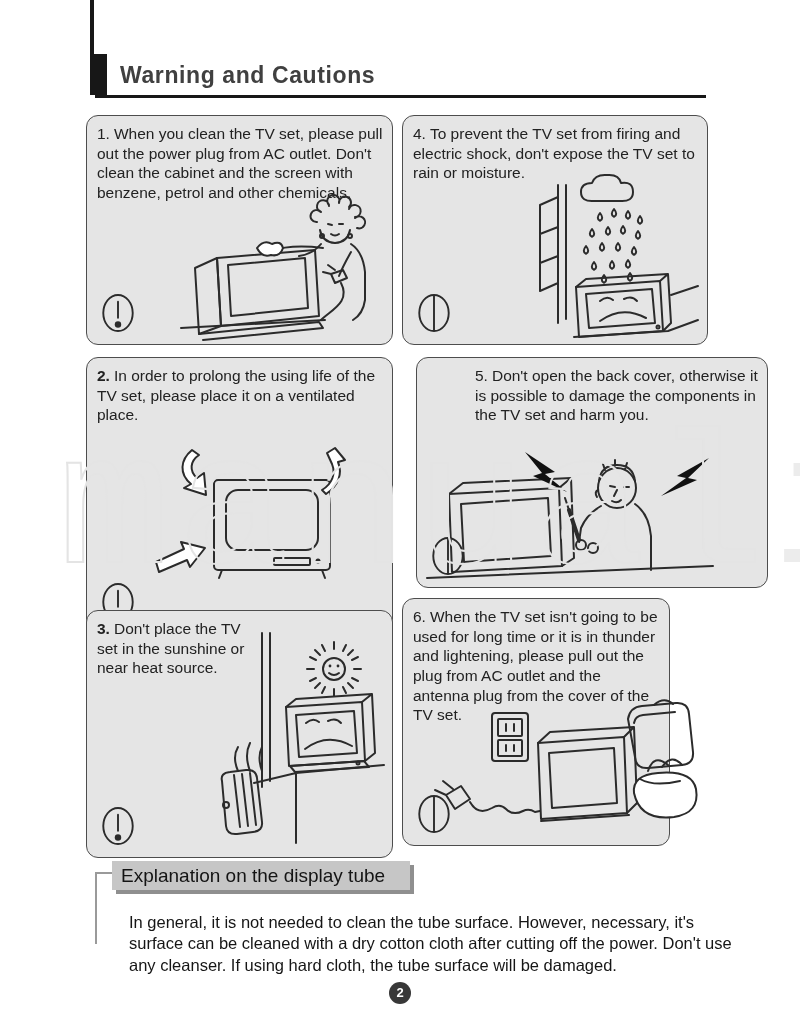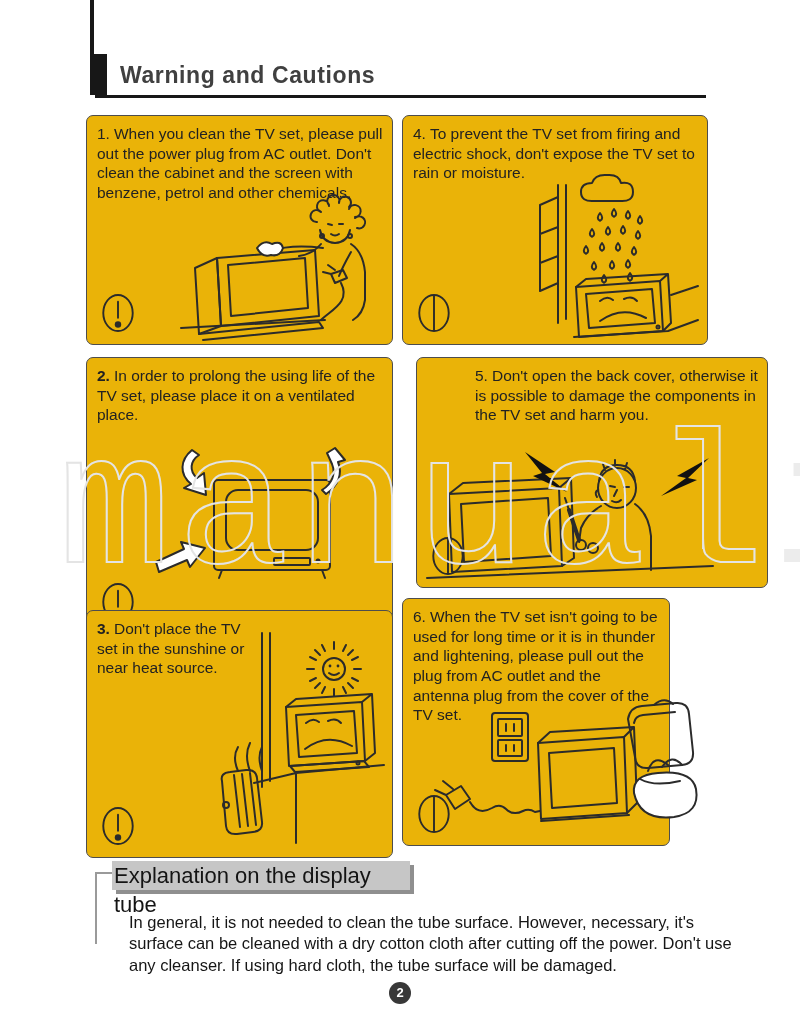--- a/index.html
+++ b/index.html
@@ -7,21 +7,21 @@
         font-family:"Liberation Sans",sans-serif;color:#1d1d1d;}
 
   
   .tab-thin{position:absolute;left:90px;top:0;width:4px;height:56px;background:#171717;}
   .tab-block{position:absolute;left:90px;top:54px;width:17px;height:41px;background:#171717;}
   .page-title{position:absolute;left:120px;top:62px;margin:0;font-size:23px;font-weight:bold;
               letter-spacing:.6px;color:#404040;}
   .title-rule{position:absolute;left:95px;top:95px;width:611px;height:3px;background:#171717;}
 
   
-  .wbox{position:absolute;border:1.5px solid #4d4d4d;border-radius:7px;background:#eab308;box-sizing:border-box;}
+  .wbox{position:absolute;border:1.5px solid #4d4d4d;border-radius:12px;background:#e5e5e5;box-sizing:border-box;}
   .b1{left:86px;top:115px;width:307px;height:230px;}
   .b4{left:402px;top:115px;width:306px;height:230px;}
   .b2{left:86px;top:357px;width:307px;height:277px;}
   .b5{left:416px;top:357px;width:352px;height:231px;padding-left:48px;}
   .b3{left:86px;top:610px;width:307px;height:248px;}
   .b6{left:402px;top:598px;width:268px;height:248px;}
   .wtext{margin:0;padding:8px 9px 0 10px;font-size:15.5px;line-height:1.27;color:#222;}
   .b3 .wtext{width:152px;}
   .w-num{margin-right:4px;}
   .w-num.bold{font-weight:bold;}
@@ -38,22 +38,22 @@
   
   .watermark{position:absolute;left:58px;top:418px;z-index:10;pointer-events:none;
              font-family:Liberation Mono, monospace;font-size:188px;line-height:1;letter-spacing:6px;
              color:transparent;-webkit-text-stroke:2px #e4e4e4;white-space:nowrap;}
   .watermark .solid-i{color:#ececec;-webkit-text-stroke:0;}
 
   
   .elbow-v{position:absolute;left:95px;top:872px;width:2px;height:72px;background:#9a9a9a;}
   .elbow-h{position:absolute;left:95px;top:872px;width:19px;height:2px;background:#9a9a9a;}
   .exp-title{position:absolute;left:112px;top:861px;width:298px;height:29px;background:#c6c6c6;
-             box-shadow:4px 4px 0 #8f8f8f;font-size:22px;color:#141414;line-height:29px;
-             padding-left:2px;box-sizing:border-box;}
+             box-shadow:4px 4px 0 #8f8f8f;font-size:19px;color:#141414;line-height:29px;
+             padding-left:9px;box-sizing:border-box;}
   .exp-body{position:absolute;left:115px;top:898px;width:612px;margin:14px;font-size:16.5px;
             line-height:1.3;color:#161616;}
 
   
   .page-num{position:absolute;left:389px;top:982px;width:22px;height:22px;border-radius:50%;
             background:#383838;color:#fff;font-size:13px;font-weight:bold;text-align:center;
             line-height:22px;}
 </style>
 </head>
 <body>

